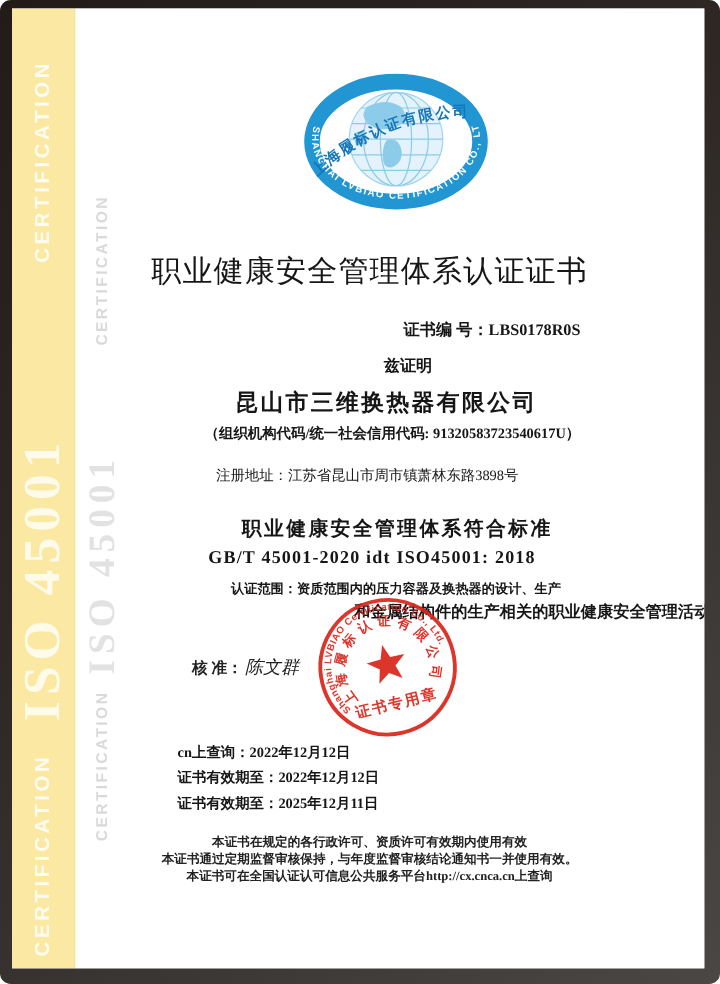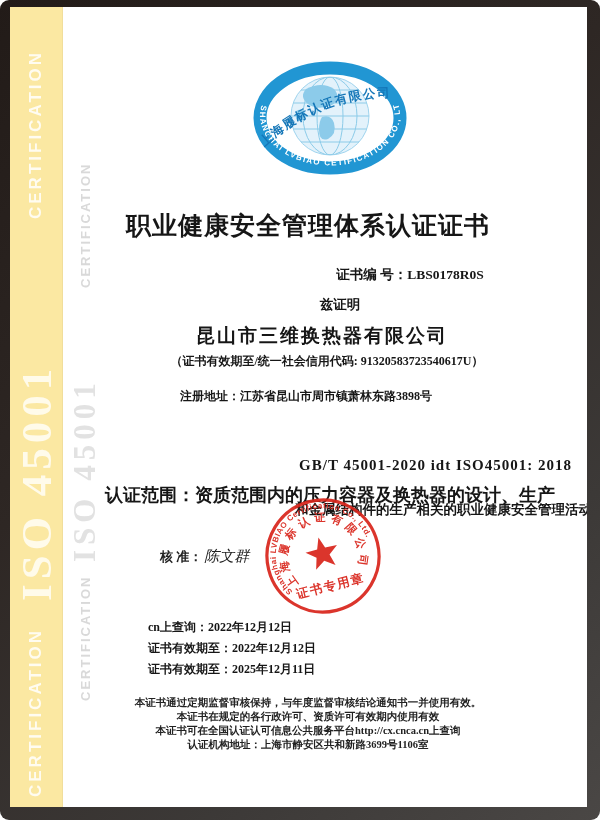--- a/index.html
+++ b/index.html
@@ -35,30 +35,30 @@
   .gray-cert.top { top:143px; height:138px; }
   .gray-cert.bottom { top:556px; height:138px; }
   .gray-iso { left:22px; top:283px; height:272px; font-weight:bold; font-size:31px;
     letter-spacing:5px; color:#e2e2e2; }
 
   .line { position:absolute; left:0; width:100%; text-align:center;
     color:#161616; white-space:nowrap; }
 
   .logo { position:absolute; left:187px; top:54px; width:160px; height:118px; }
 
-  .title   { top:202px; transform:translateX(-17px); font-size:25px; font-weight:bold; letter-spacing:1px; }
+  .title   { top:202px; transform:translateX(-17px); font-size:25px; font-weight:normal; letter-spacing:1px; }
   .certno  { top:259px; transform:translateX(85px); font-size:13.5px; font-weight:bold; }
   .attest  { top:289px; transform:translateX(15px); font-size:13.5px; font-weight:bold; }
   .company { top:316px; transform:translateX(-3px); font-size:19px; font-weight:bold; letter-spacing:2px; }
   .compcode{ top:346px; transform:translateX(2px); font-size:12px; font-weight:bold; }
-  .addr1   { top:381px; transform:translateX(-19px); font-size:12px; font-weight:bold;text-align:center; }
+  .addr1   { top:381px; transform:translateX(-19px); font-size:12px; font-weight:normal;text-align:center; }
   .addr2   { top:399px; transform:translateX(-19px); font-size:12px; font-weight:bold; }
   .sys     { top:423px; transform:translateX(6px); font-size:16.5px; font-weight:bold; letter-spacing:2px; }
-  .std     { top:450px; transform:translateX(-15px); font-size:15px; font-weight:bold; letter-spacing:1px;text-align:right; }
-  .scope1  { top:476px; transform:translateX(5px); font-size:18px; font-weight:bold; }
+  .std     { top:450px; transform:translateX(-15px); font-size:15px; font-weight:bold; letter-spacing:1px; }
+  .scope1  { top:476px; transform:translateX(5px); font-size:11px; font-weight:bold; }
   .scope2  { top:494px; transform:translateX(5px); font-size:13.5px; font-weight:bold;text-align:right; }
 
   .approver { position:absolute; left:97px; top:540px; font-size:13px; font-weight:bold;
     color:#222; white-space:nowrap; }
   .approver .sig { font-style:italic; font-weight:normal; font-size:15px; margin-left:2px;margin-top:33px; }
 
   .stamp { position:absolute; left:200px; top:489px; width:120px; height:120px;
     transform:rotate(-14deg); }
 
   .dates { position:absolute; left:85px; top:610px; font-size:12px; font-weight:bold;
@@ -120,25 +120,26 @@
       <div class="line title">职业健康安全管理体系认证证书</div>
 
       <div class="line certno">
         <span>证书编 号：</span><span>LBS0178R0S</span>
       </div>
 
       <div class="line attest">兹证明</div>
 
       <div class="line company">昆山市三维换热器有限公司</div>
 
-      <div class="line compcode">（证书有效期至/统一社会信用代码: 91320583723540617U）</div>
+      <div class="line compcode">（组织机构代码/统一社会信用代码: 91320583723540617U）</div>
 
       <div class="line addr1">注册地址：江苏省昆山市周市镇萧林东路3898号</div>
 
 
+      <div class="line sys">职业健康安全管理体系符合标准</div>
 
       <div class="line std">GB/T 45001-2020 idt ISO45001: 2018</div>
 
       <div class="line scope1">认证范围：资质范围内的压力容器及换热器的设计、生产</div>
 
       <div class="line scope2">和金属结构件的生产相关的职业健康安全管理活动</div>
 
       <div class="approver">
         <span>核  准：</span><span class="sig">陈文群</span>
       </div>
@@ -161,21 +162,20 @@
         </svg>
       </div>
 
       <div class="dates">
         <div><span>cn上查询：</span><span>2022年12月12日</span></div>
         <div><span>证书有效期至：</span><span>2022年12月12日</span></div>
         <div><span>证书有效期至：</span><span>2025年12月11日</span></div>
       </div>
 
       <div class="footnotes">
+        <div>本证书在规定的各行政许可、资质许可有效期内使用有效</div>
         <div>本证书通过定期监督审核保持，与年度监督审核结论通知书一并使用有效。</div>
-        <div>本证书在规定的各行政许可、资质许可有效期内使用有效</div>
         <div>本证书可在全国认证认可信息公共服务平台http://cx.cnca.cn上查询</div>
-        <div>认证机构地址：上海市静安区共和新路3699号1106室</div>
       </div>
 
     </div>
   </div>
 </div>
 
 </body></html>

